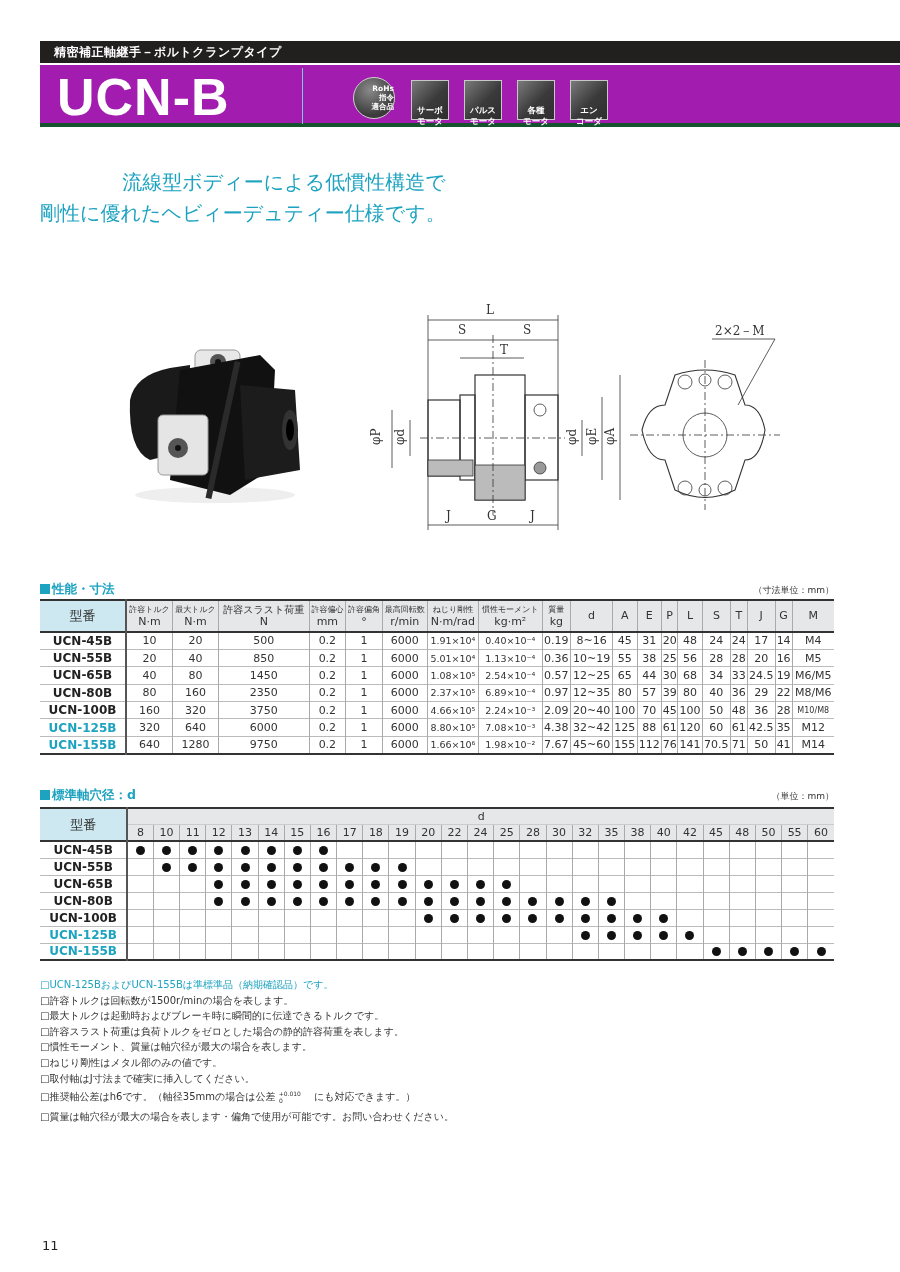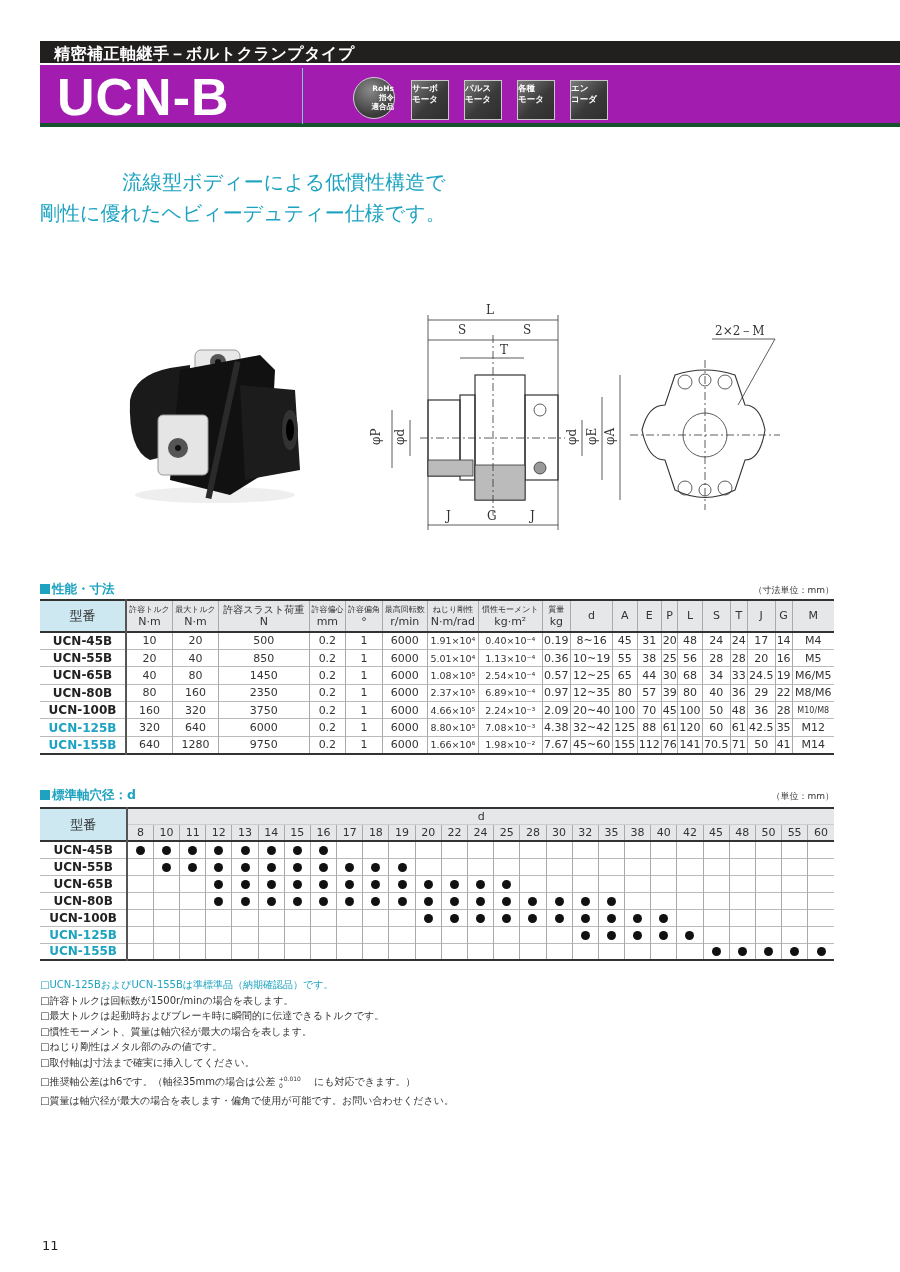--- a/index.html
+++ b/index.html
@@ -1,26 +1,26 @@
 <!DOCTYPE html>
 <html><head>
 <meta charset="utf-8">
 <style>
   * { box-sizing: border-box; margin: 0; padding: 0; }
   html, body { width: 900px; height: 1272px; background: #ffffff; overflow: hidden; }
   body { position: relative; font-family: "DejaVu Sans", sans-serif; color: #222; }
 
   
   .topbar { position: absolute; left: 40px; top: 41px; width: 860px; height: 22px; background: #221f1f; }
-  .topbar span { position: absolute; left: 14px; top: 3px; font-size: 16px; font-weight: bold; color: #fff; letter-spacing: 0.5px; }
+  .topbar span { position: absolute; left: 14px; top: 3px; font-size: 12px; font-weight: bold; color: #fff; letter-spacing: 0.5px; }
   .bluebar { position: absolute; left: 40px; top: 65px; width: 860px; height: 62px; background: #a21caf; border-bottom: 4px solid #14532d; }
   .bluebar .divider { position: absolute; left: 262px; top: 3px; width: 1px; height: 56px; background: #7cc8d9; }
   .title { position: absolute; left: 17px; top: 2px; font-family: "Liberation Sans", sans-serif; font-weight: bold; font-size: 52px; color: #fff; letter-spacing: 1px; }
   .rohs { position: absolute; left: 313px; top: 12px; width: 42px; height: 42px; border-radius: 50%; background: radial-gradient(circle at 40% 30%, #8a8a8a, #3a3a3a 70%); border: 1px solid #cfcfcf; color: #fff; font-size: 7.5px; line-height: 9px; text-align: right; padding-top: 6px; font-weight: bold; }
-  .badge { position: absolute; top: 15px; width: 38px; height: 40px; background: linear-gradient(135deg, #7a7a7a, #3a3a3a 55%, #2e2e2e); border: 1px solid #c8c8c8; color: #fff; font-size: 8.5px; font-weight: bold; line-height: 11px; padding-top: 2px; }
+  .badge { position: absolute; top: 15px; width: 38px; height: 40px; background: linear-gradient(135deg, #7a7a7a, #3a3a3a 55%, #2e2e2e); border: 1px solid #c8c8c8; color: #fff; font-size: 8.5px; font-weight: bold; line-height: 11px; text-align: center; padding-top: 24px; }
 
   .tagline { position: absolute; left: 40px; top: 167px; font-size: 20px; color: #1da3c0; line-height: 31px; text-align: right; }
 
   
   .photo { position: absolute; left: 110px; top: 330px; width: 200px; height: 180px; }
   .drawing { position: absolute; left: 350px; top: 300px; width: 280px; height: 240px; }
   .endview { position: absolute; left: 620px; top: 310px; width: 180px; height: 200px; }
 
   
   .sec { position: absolute; left: 40px; font-size: 12.5px; font-weight: bold; color: #1da3c0; }
@@ -626,20 +626,21 @@
         <td><span class="dot"></span></td>
         <td><span class="dot"></span></td>
       </tr>
     </tbody>
 </table>
 
 <ul class="notes">
   <li class="blue">UCN-125BおよびUCN-155Bは準標準品（納期確認品）です。</li>
   <li>許容トルクは回転数が1500r/minの場合を表します。</li>
   <li>最大トルクは起動時およびブレーキ時に瞬間的に伝達できるトルクです。</li>
+  <li>許容スラスト荷重は負荷トルクをゼロとした場合の静的許容荷重を表します。</li>
   <li>慣性モーメント、質量は軸穴径が最大の場合を表します。</li>
   <li>ねじり剛性はメタル部のみの値です。</li>
   <li>取付軸はJ寸法まで確実に挿入してください。</li>
   <li><span>推奨軸公差はh6です。（軸径35mmの場合は公差</span> <sup>+0.010</sup><sub style="font-size:6px;margin-left:-22px">0</sub> <span style="margin-left:28px">にも対応できます。）</span></li>
   <li>質量は軸穴径が最大の場合を表します・偏角で使用が可能です。お問い合わせください。</li>
 </ul>
 
 <div class="pagenum">11</div>
 
 </body></html>

